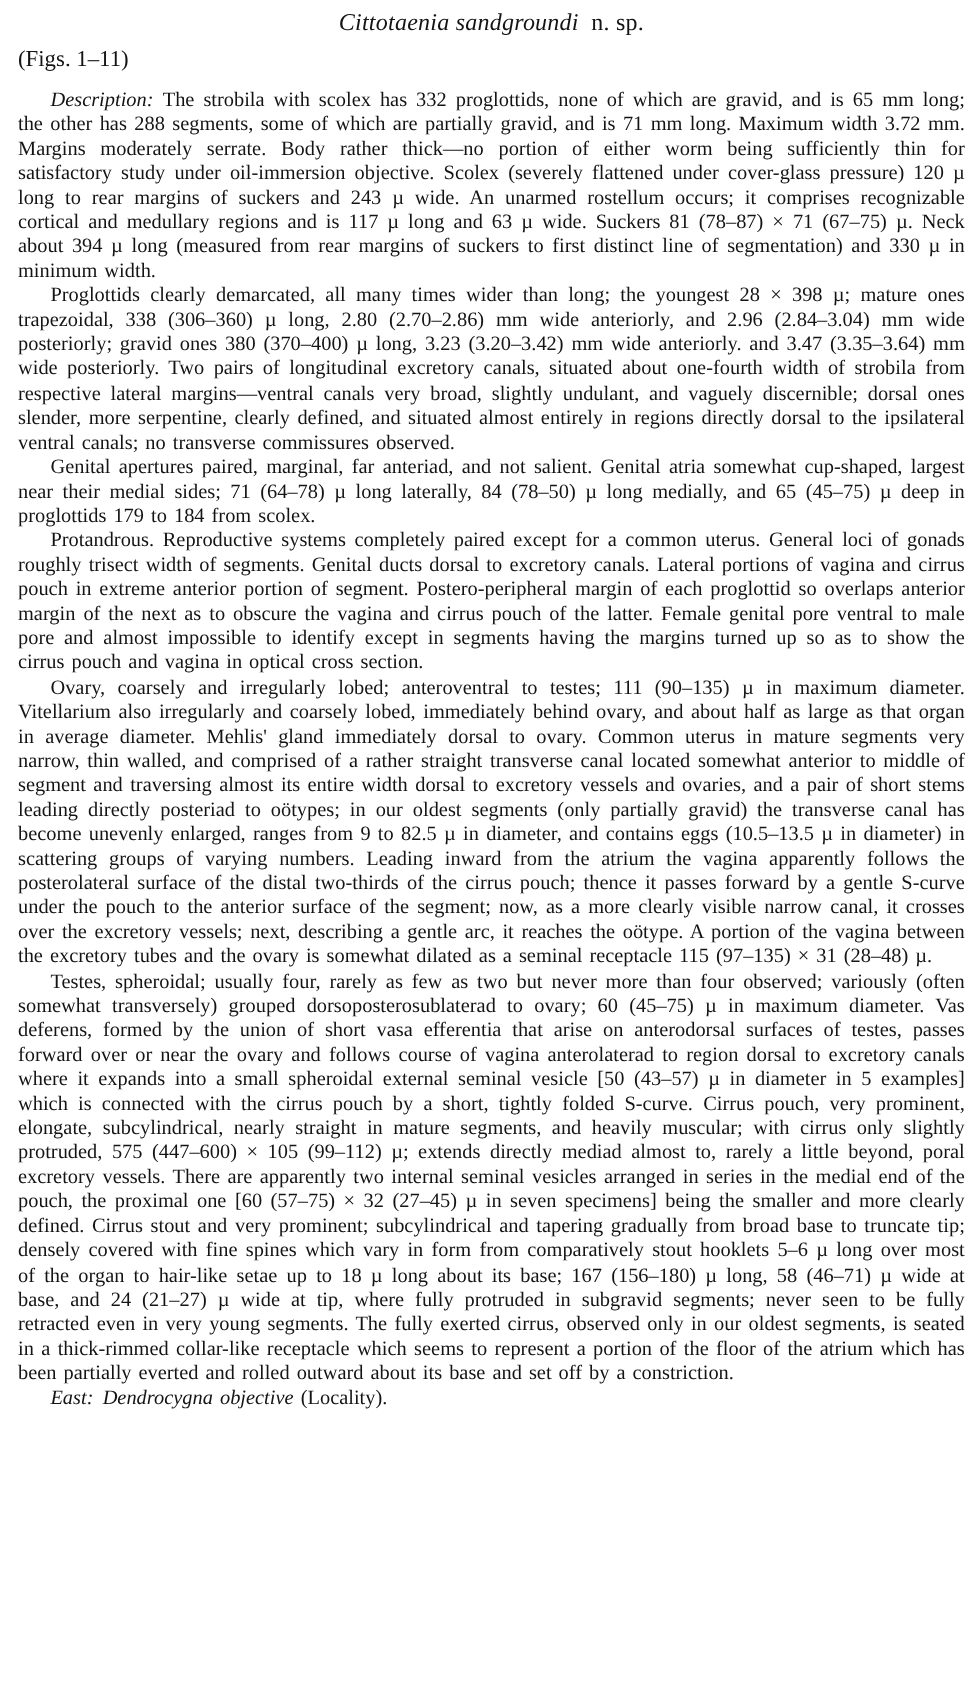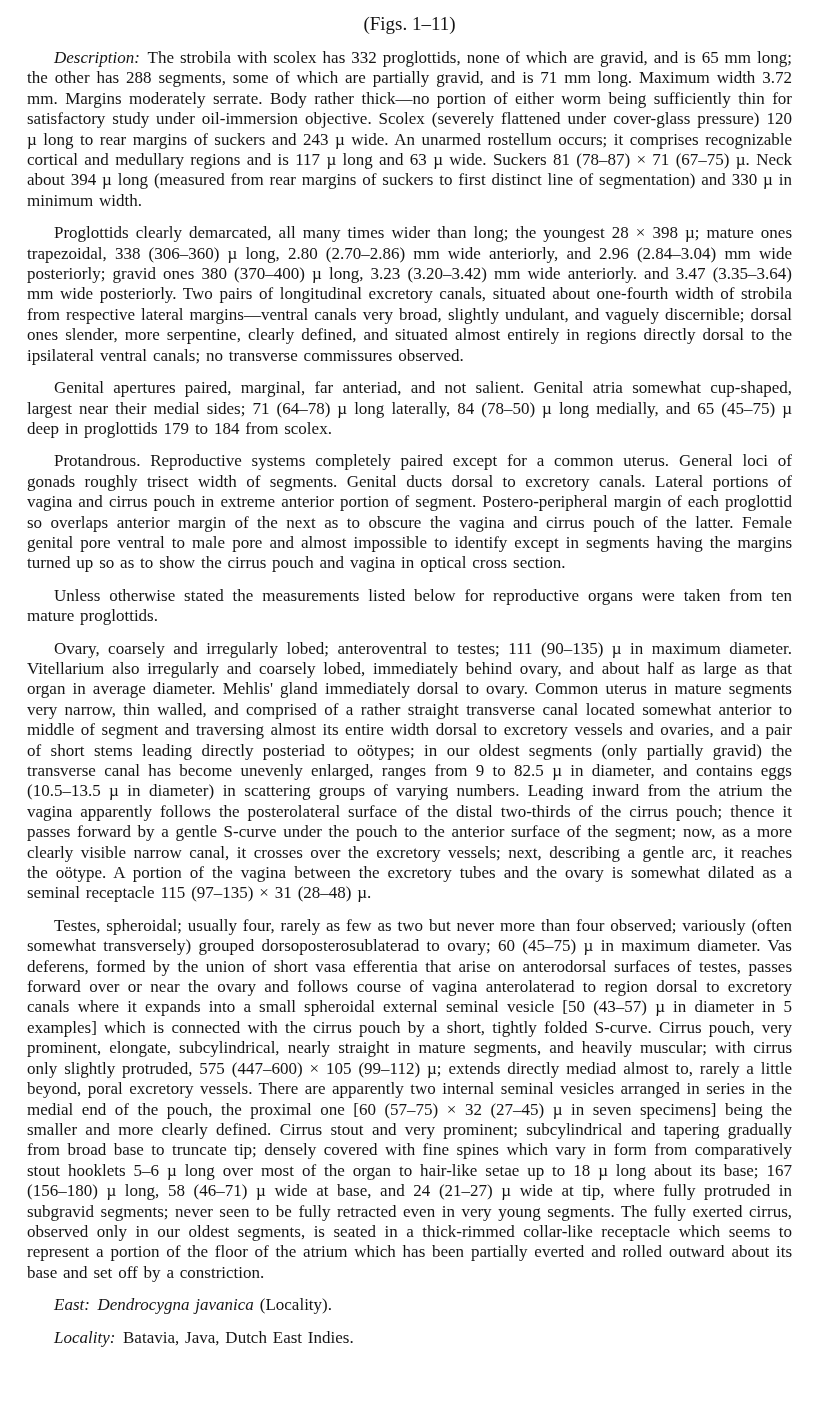--- a/index.html
+++ b/index.html
@@ -20,51 +20,54 @@
     background: #ffffff;
   }
   .title-line {
     text-align: center;
     font-size: 20px;
     line-height: 26px;
     letter-spacing: 0.2px;
   }
   .species-name { font-style: italic; }
   .figs-line {
-    text-align: center;
     font-size: 19px;
     line-height: 24px;
     margin-top: 6px;
   }
   .body-text {
     margin-top: 11px;
     font-size: 17px;
     line-height: 20.4px;
     text-align: justify;
     word-spacing: 1.6px;
   }
   p.para {
-    margin: 12px;
+    margin: 0;
     padding: 0;
     text-indent: 27px;
   }
   .lead {
     font-style: italic;
     padding-right: 0.45em;
   }
   .species-inline {
     font-style: italic;
     padding-right: 0.35em;
   }
 </style>
 </head>
 <body>
 
 <div class="page">
 
+  <div class="title-line">
+    <span class="species-name">Cittotaenia sandgroundi</span>
+    <span>&nbsp;</span><span>n. sp.</span>
+  </div>
 
   <div class="figs-line">(Figs. 1–11)</div>
 
   <div class="body-text">
 
     <p class="para">
       <span class="lead">Description:</span><span>The strobila with scolex has 332 proglottids, none of which are gravid, and is 65 mm long; the other has 288 segments, some of which are partially gravid, and is 71 mm long. Maximum width 3.72 mm. Margins moderately serrate. Body rather thick—no portion of either worm being sufficiently thin for satisfactory study under oil-immersion objective. Scolex (severely flattened under cover-glass pressure) 120 µ long to rear margins of suckers and 243 µ wide. An unarmed rostellum occurs; it comprises recognizable cortical and medullary regions and is 117 µ long and 63 µ wide. Suckers 81 (78–87) × 71 (67–75) µ. Neck about 394 µ long (measured from rear margins of suckers to first distinct line of segmentation) and 330 µ in minimum width.</span>
     </p>
 
     <p class="para">
@@ -72,35 +75,29 @@
     </p>
 
     <p class="para">
       <span>Genital apertures paired, marginal, far anteriad, and not salient. Genital atria somewhat cup-shaped, largest near their medial sides; 71 (64–78) µ long laterally, 84 (78–50) µ long medially, and 65 (45–75) µ deep in proglottids 179 to 184 from scolex.</span>
     </p>
 
     <p class="para">
       <span>Protandrous. Reproductive systems completely paired except for a common uterus. General loci of gonads roughly trisect width of segments. Genital ducts dorsal to excretory canals. Lateral portions of vagina and cirrus pouch in extreme anterior portion of segment. Postero-peripheral margin of each proglottid so overlaps anterior margin of the next as to obscure the vagina and cirrus pouch of the latter. Female genital pore ventral to male pore and almost impossible to identify except in segments having the margins turned up so as to show the cirrus pouch and vagina in optical cross section.</span>
     </p>
 
-    <p class="para">
-      <span>Unless otherwise stated the measurements listed below for reproductive organs were taken from ten mature proglottids.</span>
-    </p>
 
     <p class="para">
       <span>Ovary, coarsely and irregularly lobed; anteroventral to testes; 111 (90–135) µ in maximum diameter. Vitellarium also irregularly and coarsely lobed, immediately behind ovary, and about half as large as that organ in average diameter. Mehlis' gland immediately dorsal to ovary. Common uterus in mature segments very narrow, thin walled, and comprised of a rather straight transverse canal located somewhat anterior to middle of segment and traversing almost its entire width dorsal to excretory vessels and ovaries, and a pair of short stems leading directly posteriad to oötypes; in our oldest segments (only partially gravid) the transverse canal has become unevenly enlarged, ranges from 9 to 82.5 µ in diameter, and contains eggs (10.5–13.5 µ in diameter) in scattering groups of varying numbers. Leading inward from the atrium the vagina apparently follows the posterolateral surface of the distal two-thirds of the cirrus pouch; thence it passes forward by a gentle S-curve under the pouch to the anterior surface of the segment; now, as a more clearly visible narrow canal, it crosses over the excretory vessels; next, describing a gentle arc, it reaches the oötype. A portion of the vagina between the excretory tubes and the ovary is somewhat dilated as a seminal receptacle 115 (97–135) × 31 (28–48) µ.</span>
     </p>
 
     <p class="para">
       <span>Testes, spheroidal; usually four, rarely as few as two but never more than four observed; variously (often somewhat transversely) grouped dorsoposterosublaterad to ovary; 60 (45–75) µ in maximum diameter. Vas deferens, formed by the union of short vasa efferentia that arise on anterodorsal surfaces of testes, passes forward over or near the ovary and follows course of vagina anterolaterad to region dorsal to excretory canals where it expands into a small spheroidal external seminal vesicle [50 (43–57) µ in diameter in 5 examples] which is connected with the cirrus pouch by a short, tightly folded S-curve. Cirrus pouch, very prominent, elongate, subcylindrical, nearly straight in mature segments, and heavily muscular; with cirrus only slightly protruded, 575 (447–600) × 105 (99–112) µ; extends directly mediad almost to, rarely a little beyond, poral excretory vessels. There are apparently two internal seminal vesicles arranged in series in the medial end of the pouch, the proximal one [60 (57–75) × 32 (27–45) µ in seven specimens] being the smaller and more clearly defined. Cirrus stout and very prominent; subcylindrical and tapering gradually from broad base to truncate tip; densely covered with fine spines which vary in form from comparatively stout hooklets 5–6 µ long over most of the organ to hair-like setae up to 18 µ long about its base; 167 (156–180) µ long, 58 (46–71) µ wide at base, and 24 (21–27) µ wide at tip, where fully protruded in subgravid segments; never seen to be fully retracted even in very young segments. The fully exerted cirrus, observed only in our oldest segments, is seated in a thick-rimmed collar-like receptacle which seems to represent a portion of the floor of the atrium which has been partially everted and rolled outward about its base and set off by a constriction.</span>
     </p>
 
     <p class="para">
-      <span class="lead">East:</span><span class="species-inline">Dendrocygna javanica</span><span>(Locality).</span>
+      <span class="lead">East:</span><span class="species-inline">Dendrocygna objective</span><span>(Locality).</span>
     </p>
 
-    <p class="para">
-      <span class="lead">Locality:</span><span>Batavia, Java, Dutch East Indies.</span>
-    </p>
 
 
   </div>
 </div>
 
 </body></html>

